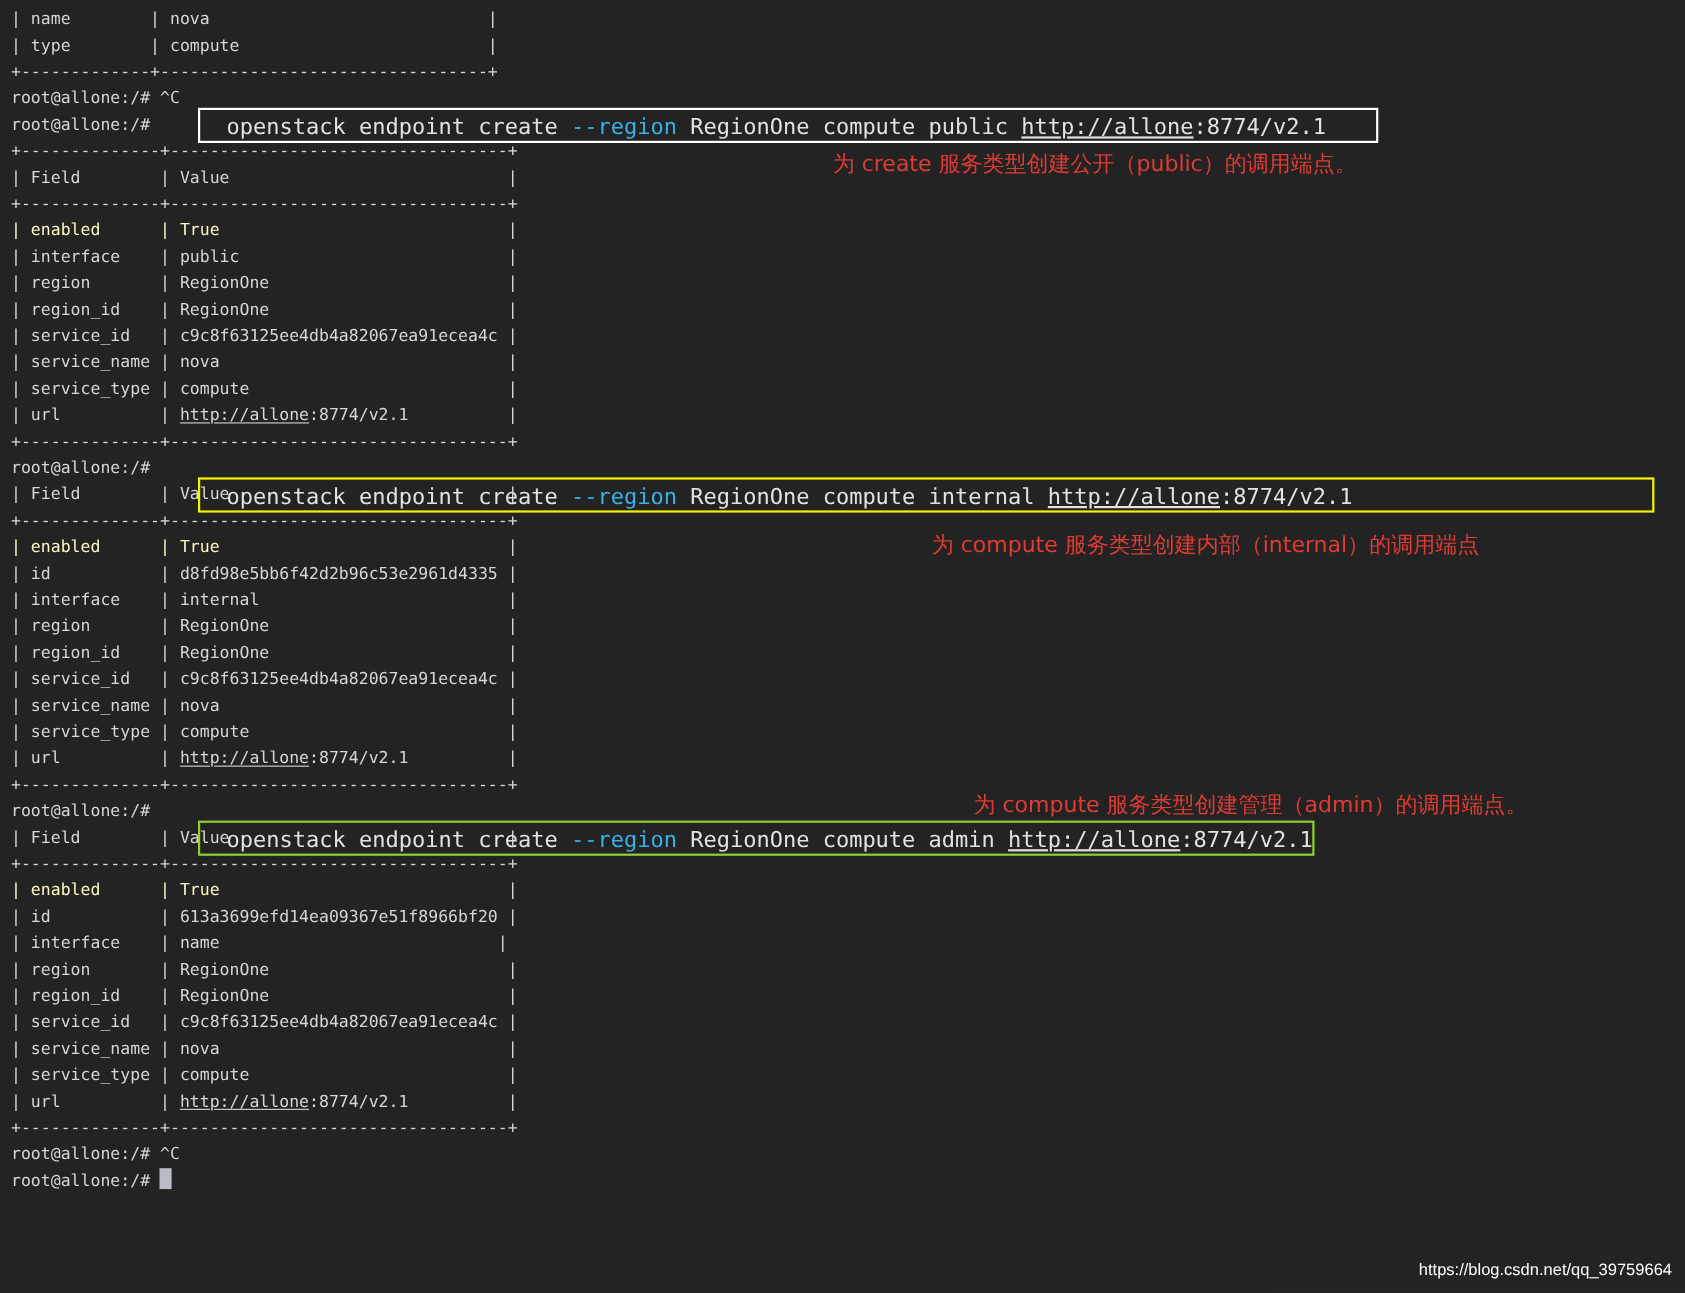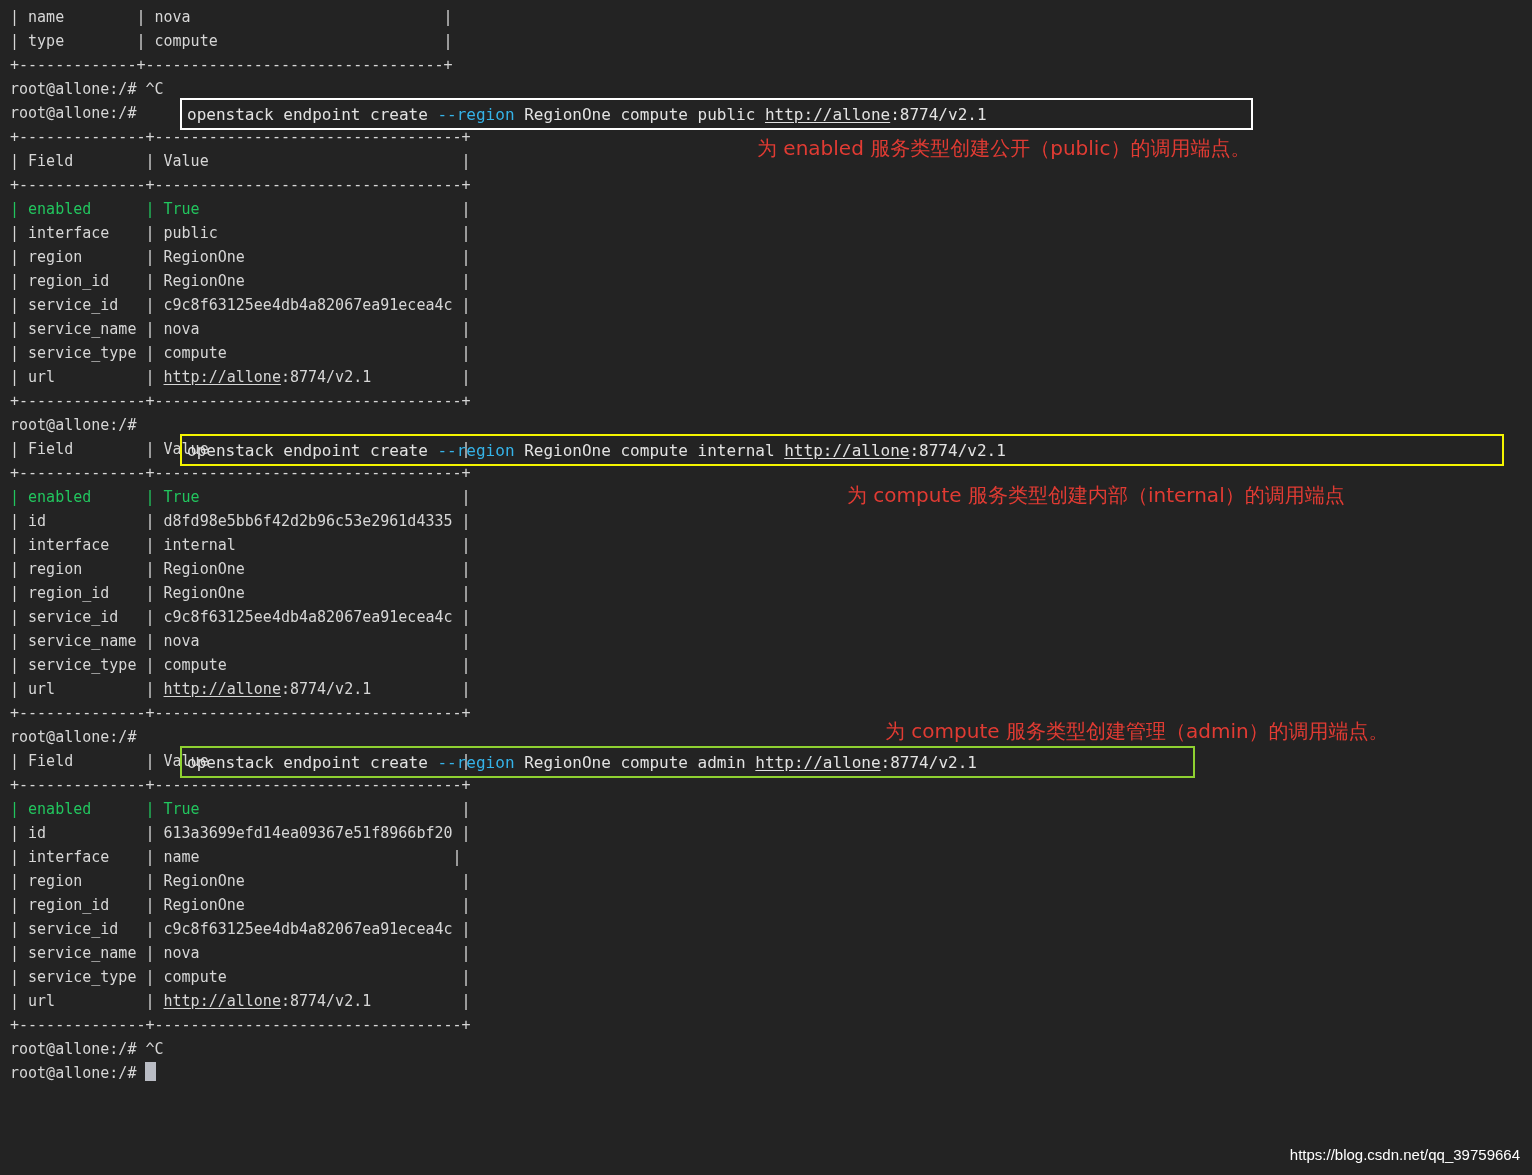--- a/index.html
+++ b/index.html
@@ -36,38 +36,38 @@
   .line {
     height: 24px;
     white-space: pre;
     font-family: "DejaVu Sans Mono", "Liberation Mono", monospace;
     font-size: 15px;
     line-height: 24px;
     color: #d6d6d6;
     position: relative;
   }
   .tbl { color: #d6d6d6; }
-  .green { color: #22c55e; }
+  .green { color: #fef9c3; }
   .cyan  { color: #35b3e8; }
   .ulink { text-decoration: underline; text-underline-offset: 2px; }
 
   
   .cmdbox {
     position: absolute;
     box-sizing: border-box;
     pointer-events: auto;
   }
   .cmdbox .cmdtext {
     white-space: pre;
     font-family: "DejaVu Sans Mono", "Liberation Mono", monospace;
-    font-size: 16px;
+    font-size: 20px;
     line-height: 24px;
     color: #e2e2e2;
     display: block;
-    padding: 3px 0 3px 5px;
+    padding: 3px 0 3px 24px;
   }
   #box-public   { border: 2px solid #ffffff; }
   #box-internal { border: 2px solid #f4f400; }
   #box-admin    { border: 2px solid #8fd131; }
 
   
   .annot {
     position: absolute;
     color: #e13b33;
     font-family: "DejaVu Sans", "Liberation Sans", sans-serif;
@@ -160,18 +160,18 @@
   </div>
 
   <div class="cmdbox" id="box-internal" style="left:180px; top:434px; width:1324px; height:32px;">
     <span class="cmdtext"><span>openstack endpoint create </span><span class="cyan">--region</span><span> RegionOne compute internal </span><span class="ulink">http://allone</span><span>:8774/v2.1</span></span>
   </div>
 
   <div class="cmdbox" id="box-admin" style="left:180px; top:746px; width:1015px; height:32px;">
     <span class="cmdtext"><span>openstack endpoint create </span><span class="cyan">--region</span><span> RegionOne compute admin </span><span class="ulink">http://allone</span><span>:8774/v2.1</span></span>
   </div>
 
-  <div class="annot" style="left:757px; top:136px;">为 enabled 服务类型创建公开（public）的调用端点。</div>
+  <div class="annot" style="left:757px; top:136px;">为 create 服务类型创建公开（public）的调用端点。</div>
   <div class="annot" style="left:847px; top:483px;text-align:center;">为 compute 服务类型创建内部（internal）的调用端点</div>
   <div class="annot" style="left:847px; top:719px;margin-left:38px;">为 compute 服务类型创建管理（admin）的调用端点。</div>
 
   <div class="watermark">https://blog.csdn.net/qq_39759664</div>
 </div>
 
 </body></html>

